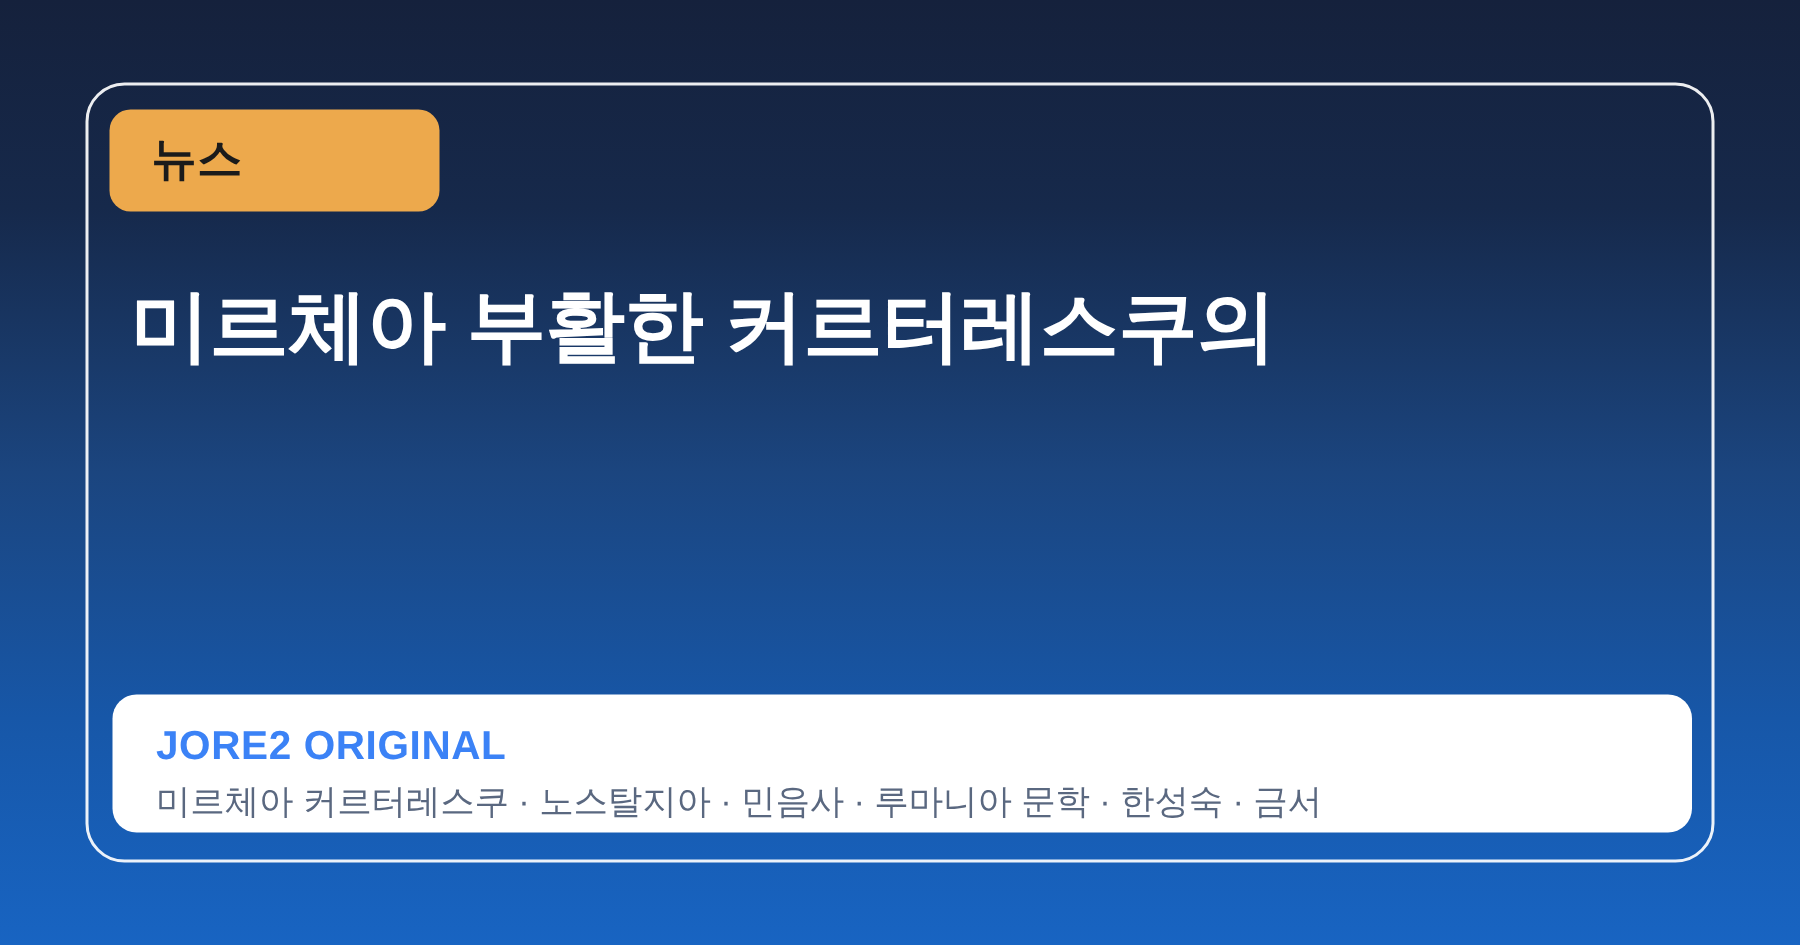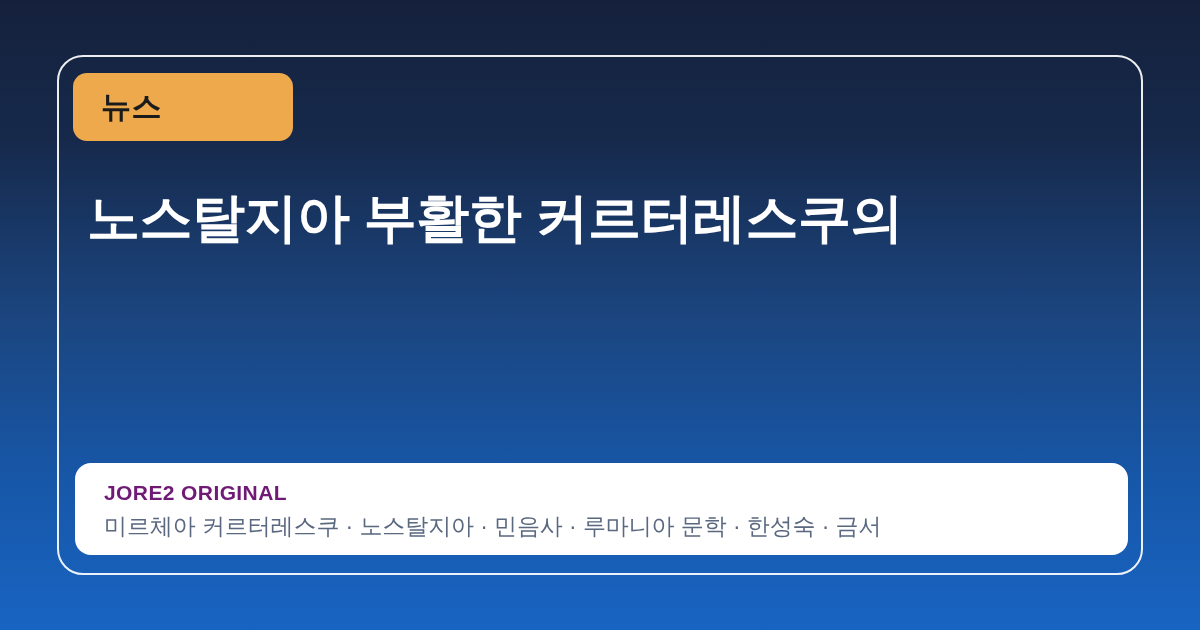--- a/index.html
+++ b/index.html
@@ -80,23 +80,23 @@
     left: 75px;
     top: 463px;
     width: 1053px;
     height: 92px;
     background: #FFFFFF;
     border-radius: 16px;
     box-sizing: border-box;
     padding: 16px 0 0 29px;
   }
   .info-brand {
-    font-size: 21px;
+    font-size: 27px;
     font-weight: bold;
-    color: #701a75;
+    color: #3b82f6;
     letter-spacing: 0.4px;
     line-height: 1.35;
     white-space: nowrap;
   }
   .info-tags {
     margin-top: 3px;
     font-size: 23px;
     font-weight: normal;
     color: #5A6880;
     letter-spacing: -0.1px;
@@ -109,21 +109,21 @@
 
 <div id="og-card">
 
   <div class="frame"></div>
 
   <div class="badge">
     <span class="badge-label">뉴스</span>
   </div>
 
   <div class="headline">
-    <span class="headline-line">노스탈지아 부활한 커르터레스쿠의</span>
+    <span class="headline-line">미르체아 부활한 커르터레스쿠의</span>
   </div>
 
   <div class="info-card">
     <div class="info-brand">JORE2 ORIGINAL</div>
     <div class="info-tags">미르체아 커르터레스쿠 · 노스탈지아 · 민음사 · 루마니아 문학 · 한성숙 · 금서</div>
   </div>
 
 </div>
 
 </body></html>

